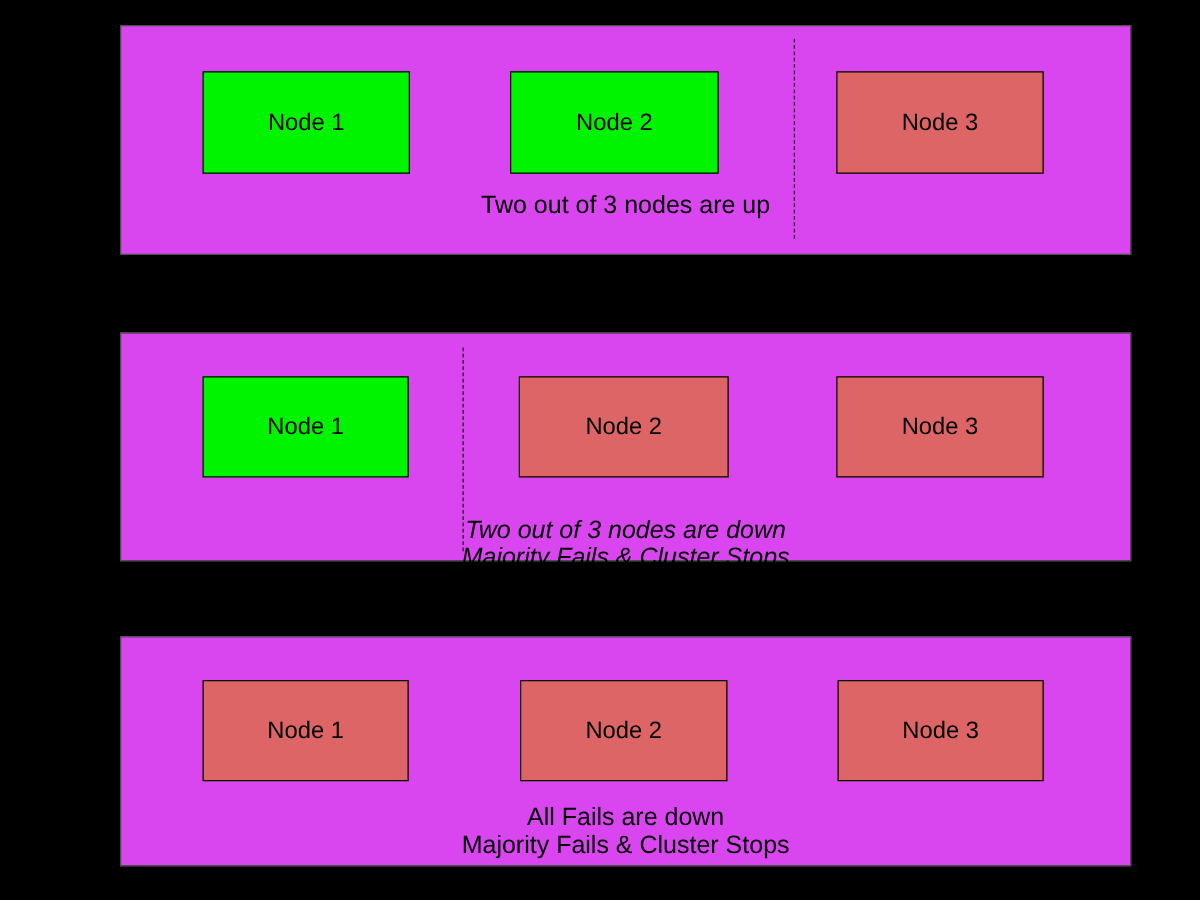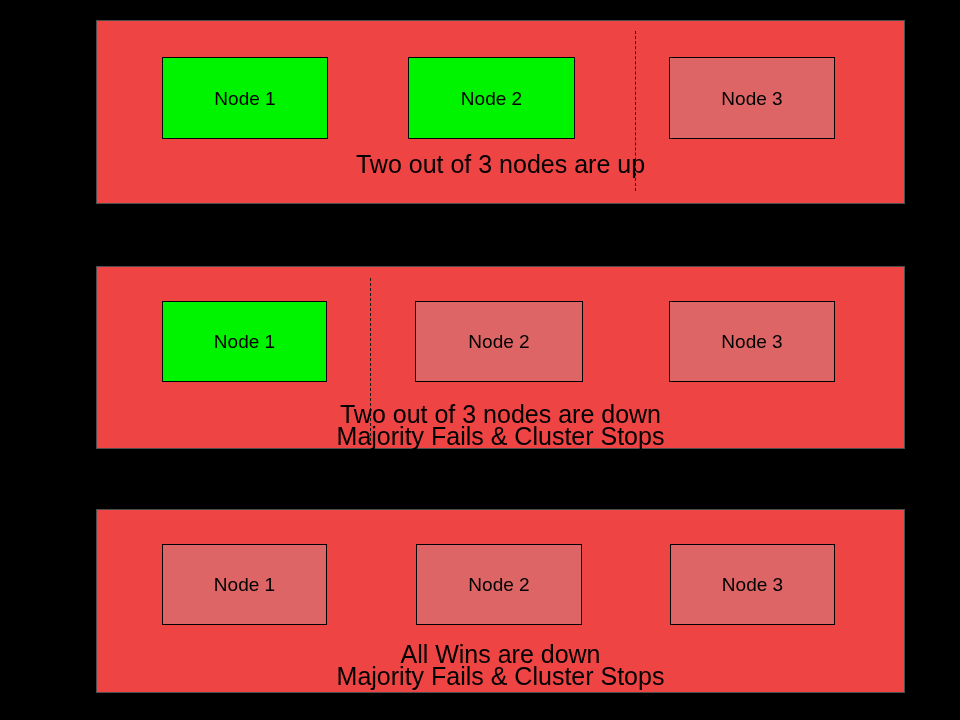--- a/index.html
+++ b/index.html
@@ -12,21 +12,21 @@
     background: #000000;
     position: relative;
     overflow: hidden;
     font-family: "Liberation Sans", sans-serif;
     color: #000000;
   }
   .panel {
     position: absolute;
     left: 96px;
     width: 807px;
-    background: #ef4444;
+    background: #d946ef;
     border: 1px solid #4d4d4d;
   }
   #panel-1 { top: 20px;  height: 182px; }
   #panel-2 { top: 266px; height: 181px; }
   #panel-3 { top: 509px; height: 182px; }
 
   .node {
     position: absolute;
     border: 1px solid #000000;
     display: flex;
@@ -55,26 +55,26 @@
     border-left: 1px dashed #1a1a1a;
   }
   #panel-1 .divider { left: 538px; top: 10px;  height: 160px; }
   #panel-2 .divider { left: 273px; top: 11px;  height: 163px; }
 
   .caption {
     position: absolute;
     left: 0;
     right: 0;
     text-align: center;
-    font-size: 25px;
+    font-size: 20px;
     line-height: 22px;
     white-space: pre;
   }
   #panel-1 .caption { top: 132px; }
-  #panel-2 .caption { top: 136px; }
+  #panel-2 .caption { top: 146px; font-style: italic; }
   #panel-3 .caption { top: 133px; }
 </style>
 </head>
 <body style="background-color: rgb(0, 0, 0);">
 
 <div class="panel" id="panel-1">
   <div class="node n1" style="background-color: rgb(0, 244, 0);">
     <span>Node 1</span>
   </div>
   <div class="node n2" style="background-color: rgb(0, 244, 0);">
@@ -104,14 +104,14 @@
 <div class="panel" id="panel-3">
   <div class="node n1" style="background-color: rgb(221, 101, 101);">
     <span>Node 1</span>
   </div>
   <div class="node n2" style="background-color: rgb(221, 101, 101);">
     <span>Node 2</span>
   </div>
   <div class="node n3" style="background-color: rgb(221, 101, 101);">
     <span>Node 3</span>
   </div>
-  <div class="caption"><span>All Wins are down</span><br><span>Majority Fails &amp; Cluster Stops</span></div>
+  <div class="caption"><span>All Fails are down</span><br><span>Majority Fails &amp; Cluster Stops</span></div>
 </div>
 
 </body></html>

